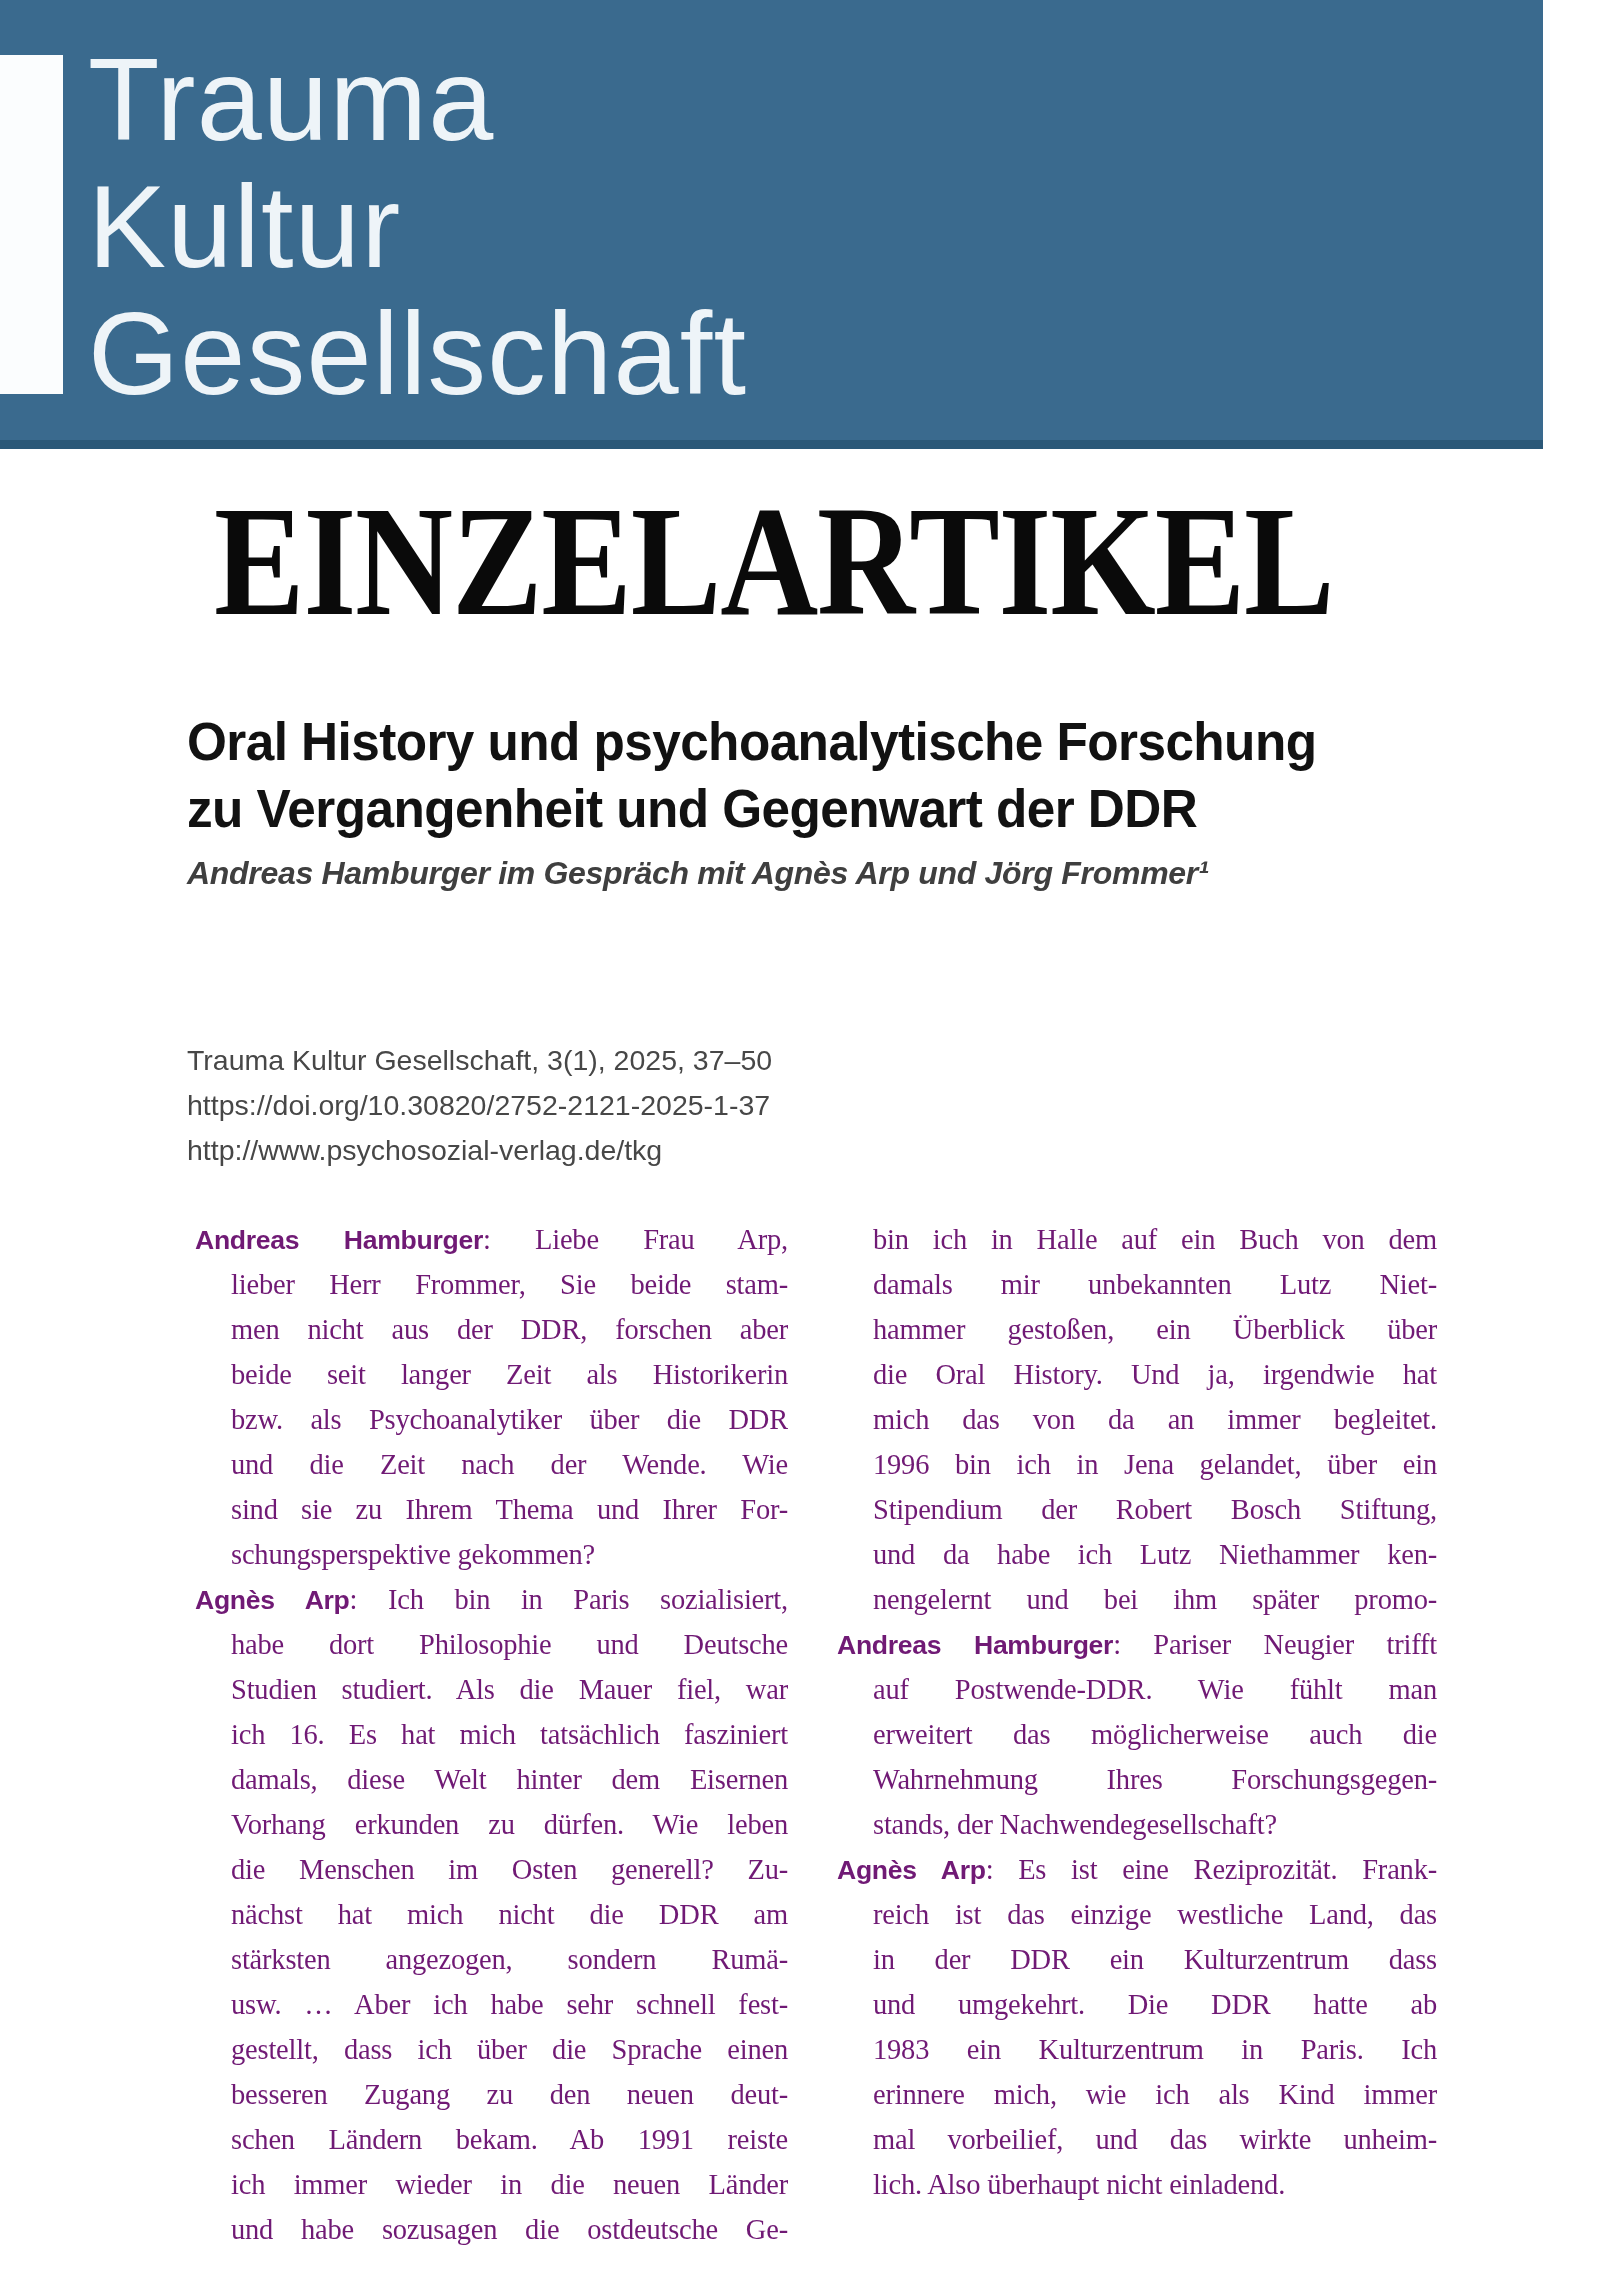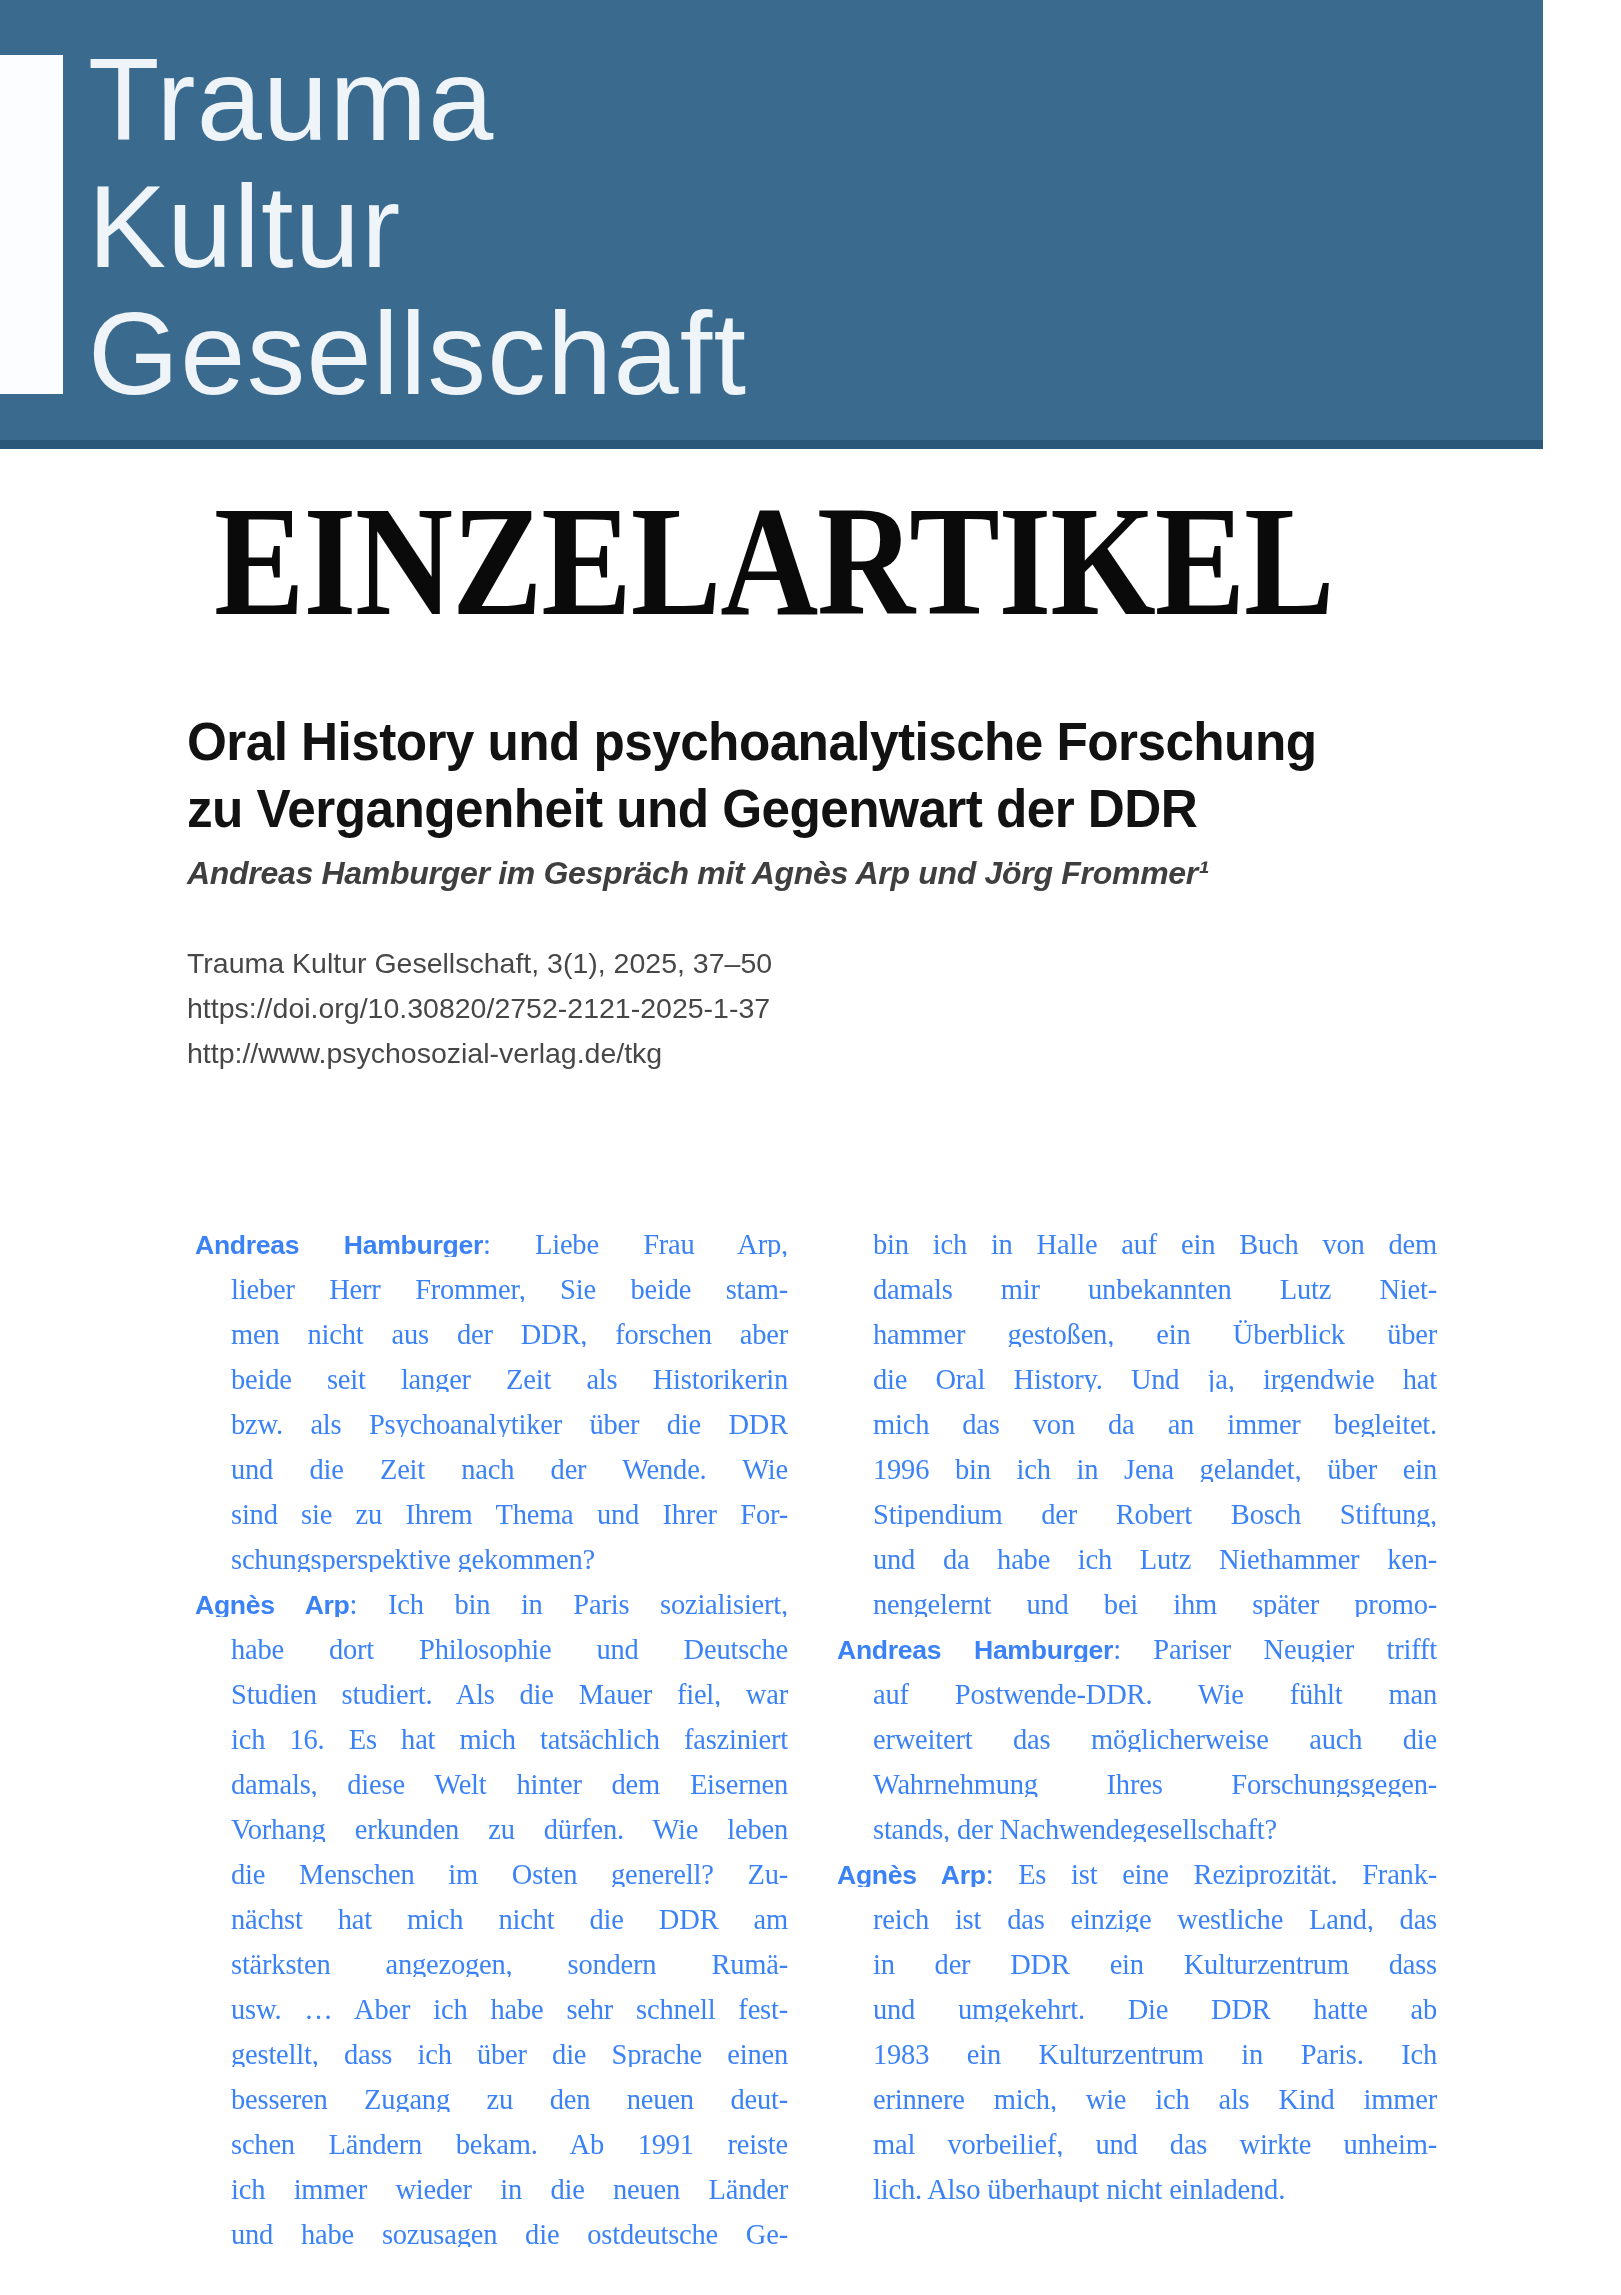--- a/index.html
+++ b/index.html
@@ -19,27 +19,27 @@
         transform:scaleX(0.87);transform-origin:left top;}
   
   .title{position:absolute;left:187px;top:708px;margin:0;color:#121212;
         font-family:"Liberation Sans","DejaVu Sans",sans-serif;font-weight:700;
         font-size:54px;line-height:67px;letter-spacing:-0.6px;white-space:pre-line;
         transform:scaleX(0.95);transform-origin:left top;}
   .subtitle{position:absolute;left:187px;top:854px;margin:0;color:#3f3f3f;
         font-family:"Liberation Sans","DejaVu Sans",sans-serif;font-style:italic;font-weight:700;
         font-size:32px;line-height:39px;letter-spacing:-0.3px;white-space:nowrap;}
   
-  .citation{position:absolute;left:187px;top:941px;color:#474747;
+  .citation{position:absolute;left:187px;top:1038px;color:#474747;
         font-family:"Liberation Sans","DejaVu Sans",sans-serif;font-size:28.5px;line-height:45px;}
   
   .col{position:absolute;top:1212px;}
   .col-left{left:195px;width:593px;}
   .col-right{left:837px;width:600px;}
-  .line{font-size:28.5px;line-height:65px;height:45px;color:#3b82f6;letter-spacing:-0.2px;
+  .line{font-size:28.5px;line-height:55px;height:45px;color:#701a75;letter-spacing:-0.2px;
         overflow:hidden;white-space:normal;}
   .line.just{text-align:justify;text-align-last:justify;}
   .line.ind{padding-left:36px;}
   .speaker{font-family:"Liberation Sans","DejaVu Sans",sans-serif;font-weight:700;
         font-size:26.6px;letter-spacing:-0.3px;}
 </style>
 </head>
 <body>
 
 <div class="page">

